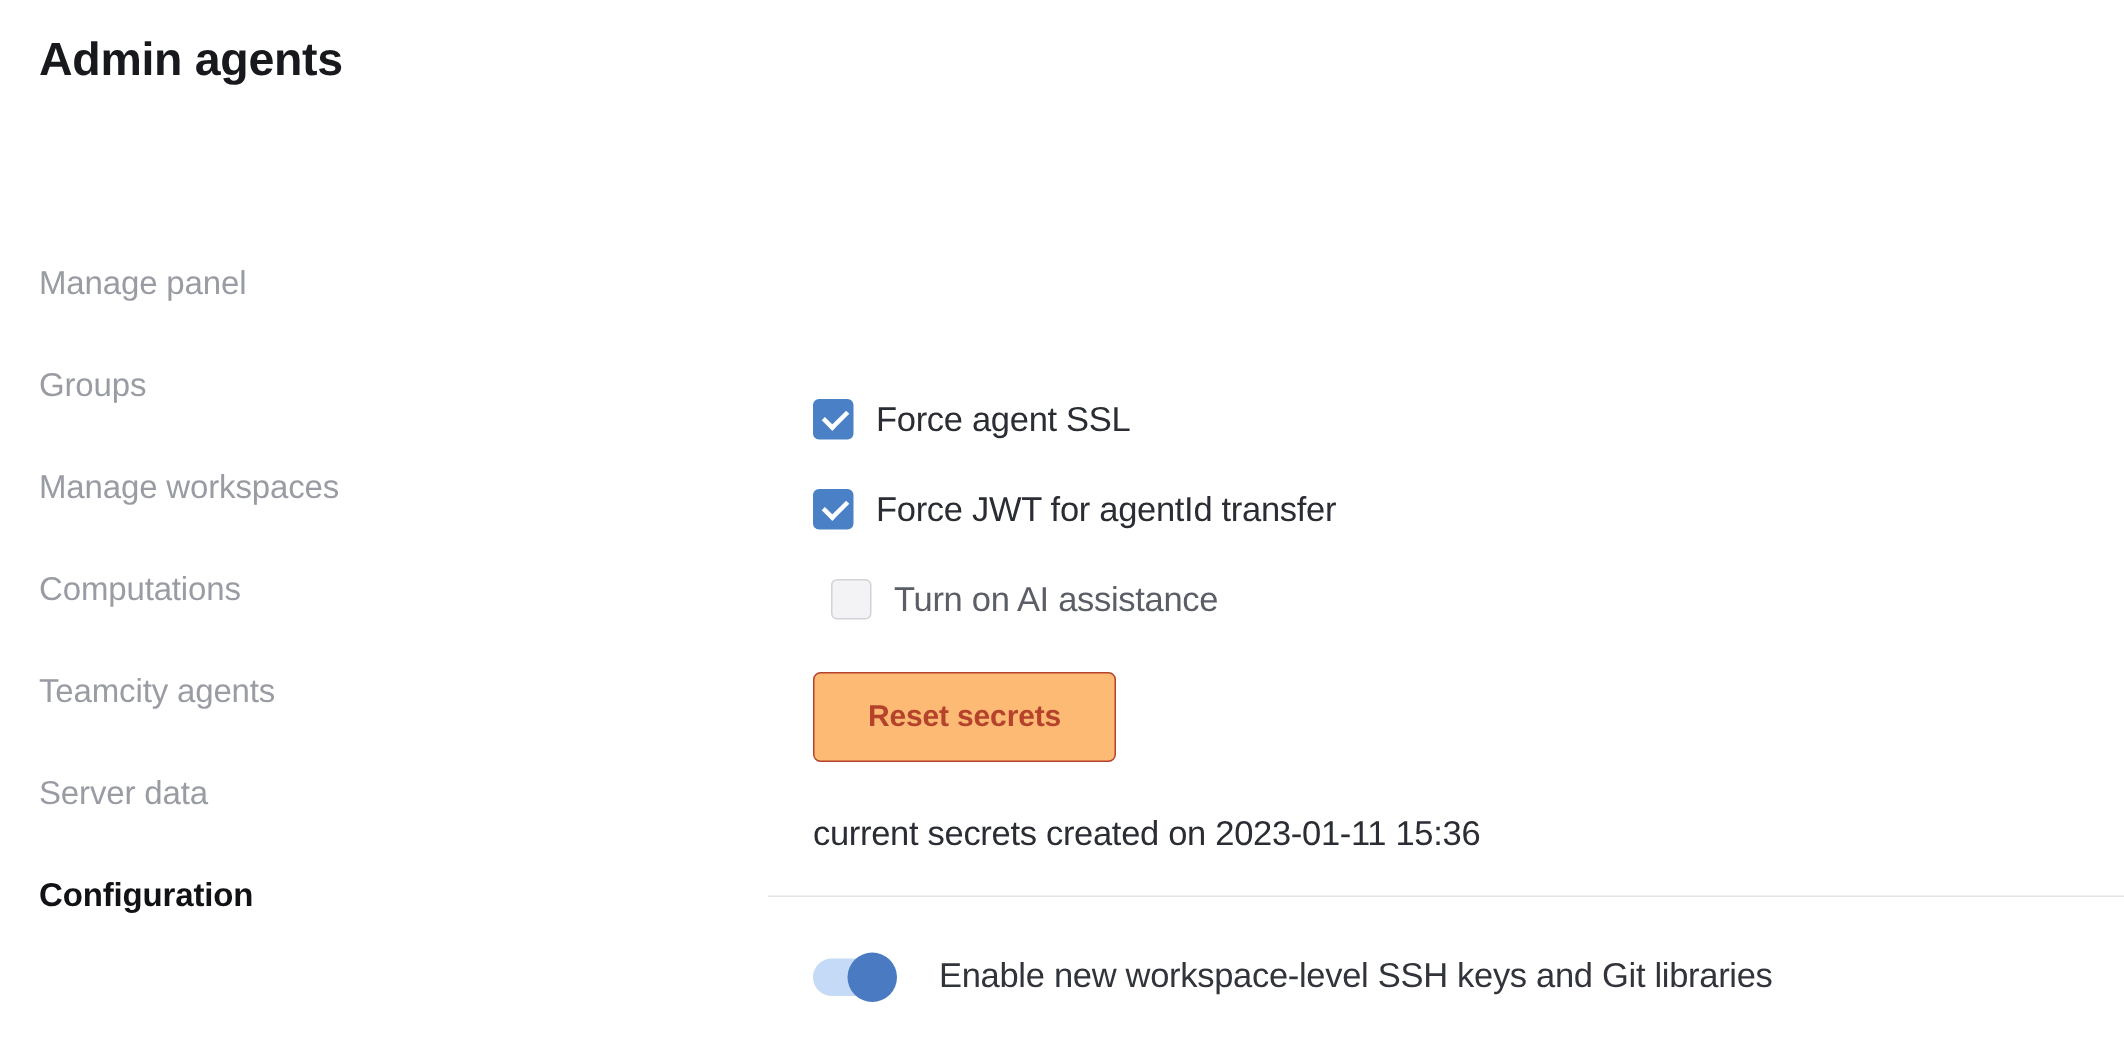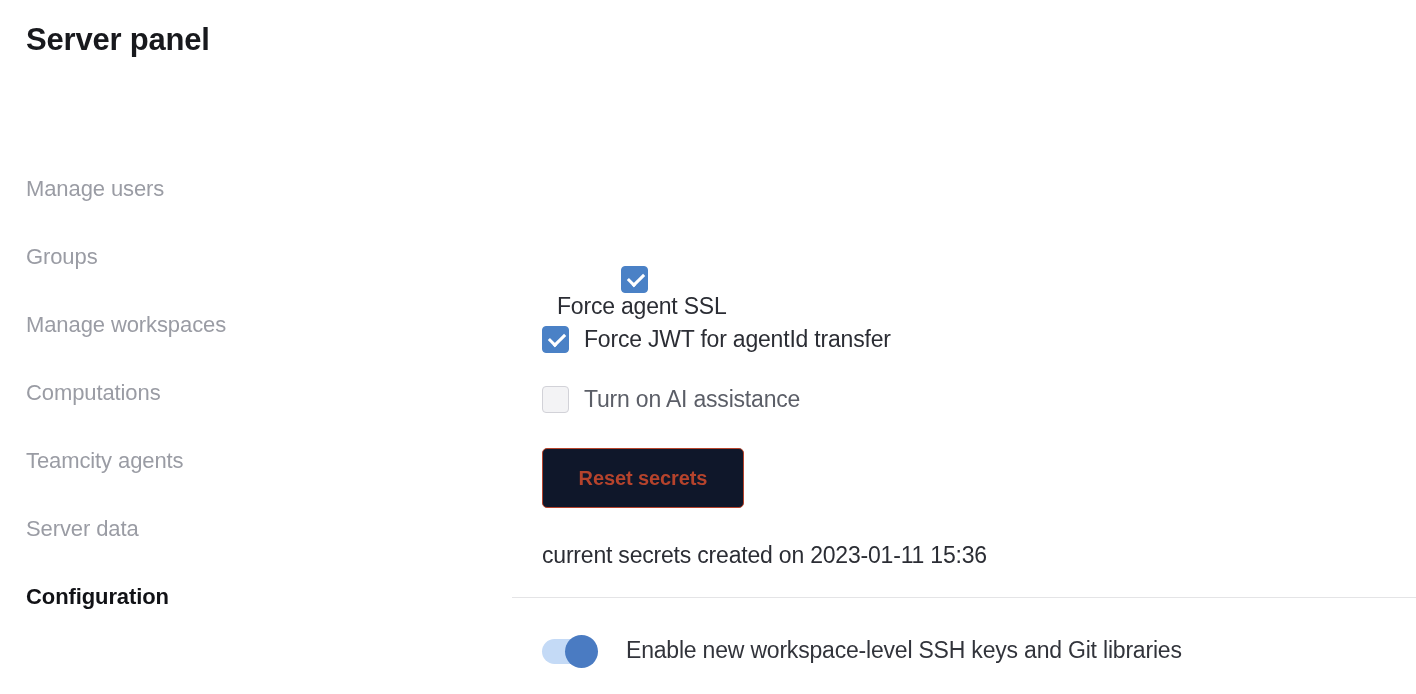--- a/index.html
+++ b/index.html
@@ -61,23 +61,23 @@
   }
 
   .checkbox-row {
     position: absolute;
     left: 30px;
     display: flex;
     align-items: center;
     cursor: pointer;
     white-space: nowrap;
   }
-  .checkbox-row.r1 { top: 266px; flex-direction: column; }
+  .checkbox-row.r1 { top: 266px; }
   .checkbox-row.r2 { top: 326px; text-align: center; }
-  .checkbox-row.r3 { top: 386px; }
+  .checkbox-row.r3 { top: 386px; margin-left: 12px; }
 
   .cbox {
     width: 27px;
     height: 27px;
     border-radius: 4px;
     box-sizing: border-box;
     flex: 0 0 auto;
     position: relative;
   }
   .cbox.checked {
@@ -110,21 +110,21 @@
   .cb-label.muted { color: #5b5e67; }
 
   
   .reset-btn {
     position: absolute;
     left: 30px;
     top: 448px;
     width: 202px;
     height: 60px;
     box-sizing: border-box;
-    background: #0f172a;
+    background: #fdba74;
     border: 1.6px solid #b5432c;
     border-radius: 5px;
     color: #b5432c;
     font-family: "Liberation Sans", sans-serif;
     font-size: 20px;
     font-weight: bold;
     letter-spacing: -0.1px;
     cursor: pointer;
     display: flex;
     align-items: center;
@@ -192,25 +192,25 @@
     margin-left: 28px;
     font-size: 23px;
     color: #32343b;
     letter-spacing: -0.2px;
     line-height: 30px;
   }
 </style>
 </head>
 <body>
 
-<div class="page-title">Server panel</div>
+<div class="page-title">Admin agents</div>
 
 <nav class="sidebar">
   <div class="nav-item">
-    <span>Manage users</span>
+    <span>Manage panel</span>
   </div>
   <div class="nav-item">
     <span>Groups</span>
   </div>
   <div class="nav-item">
     <span>Manage workspaces</span>
   </div>
   <div class="nav-item">
     <span>Computations</span>
   </div>

